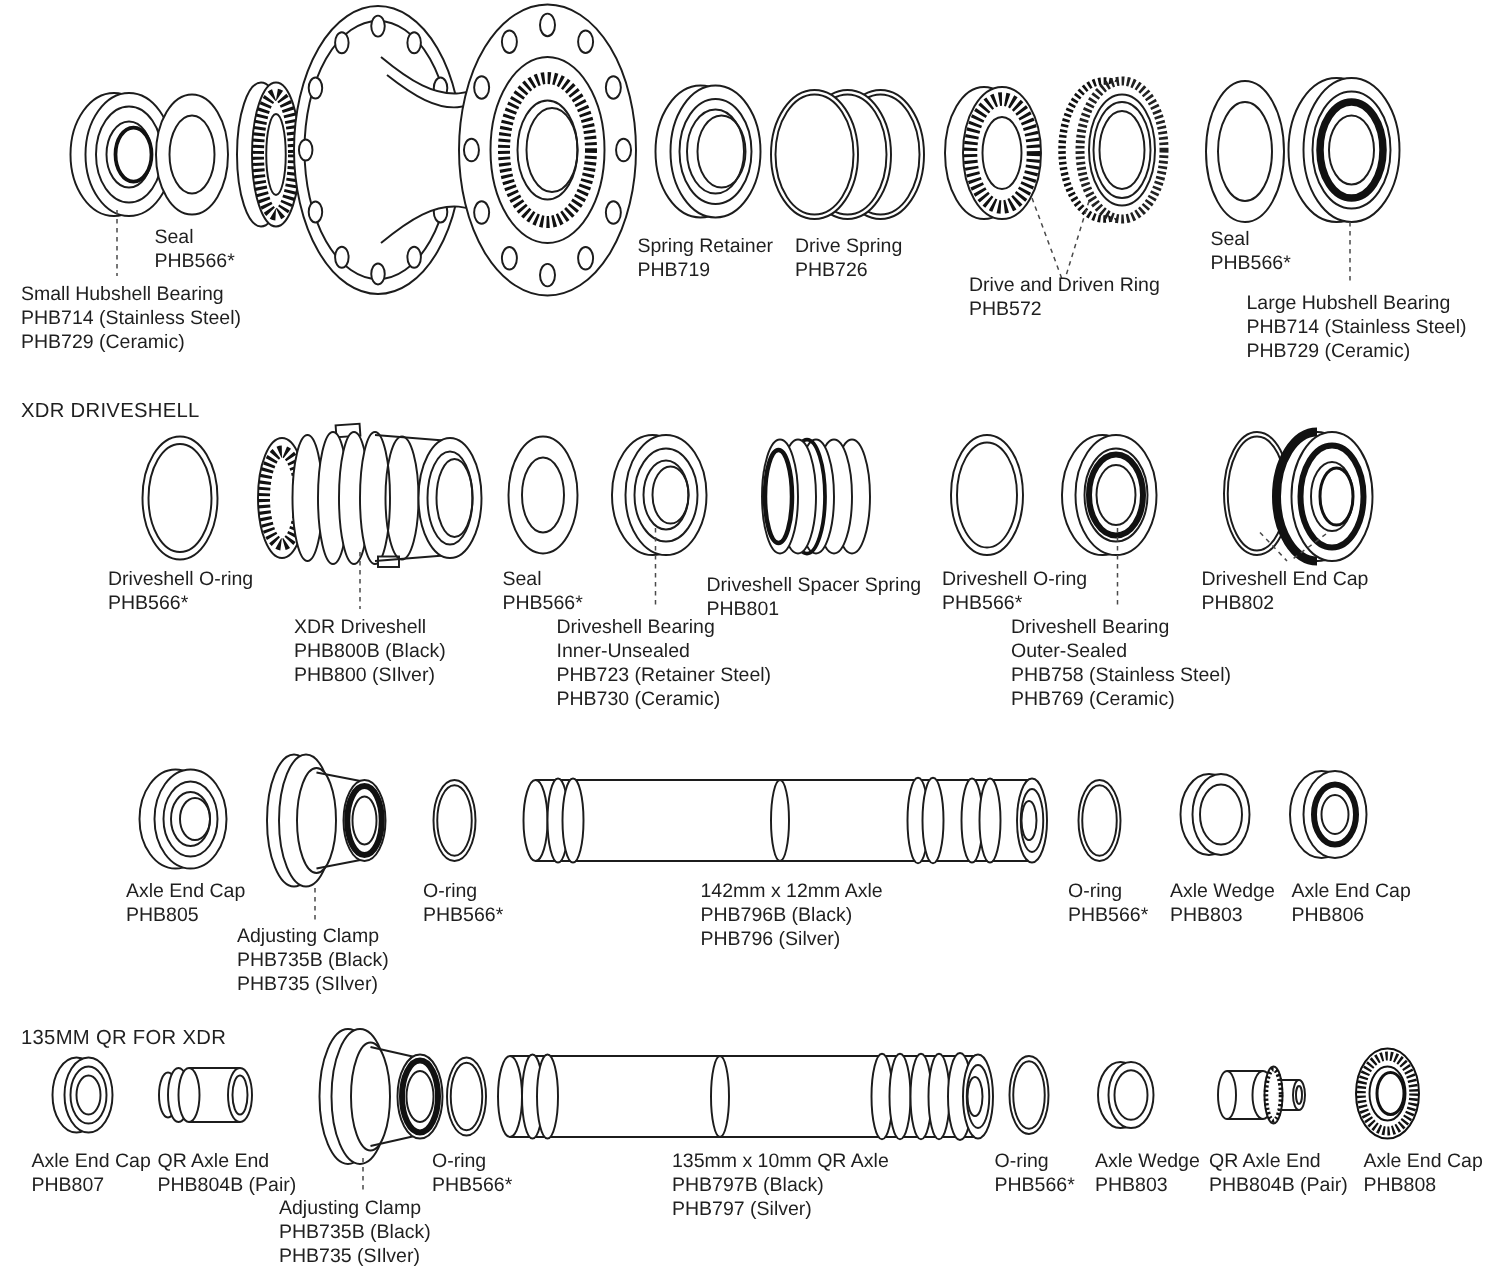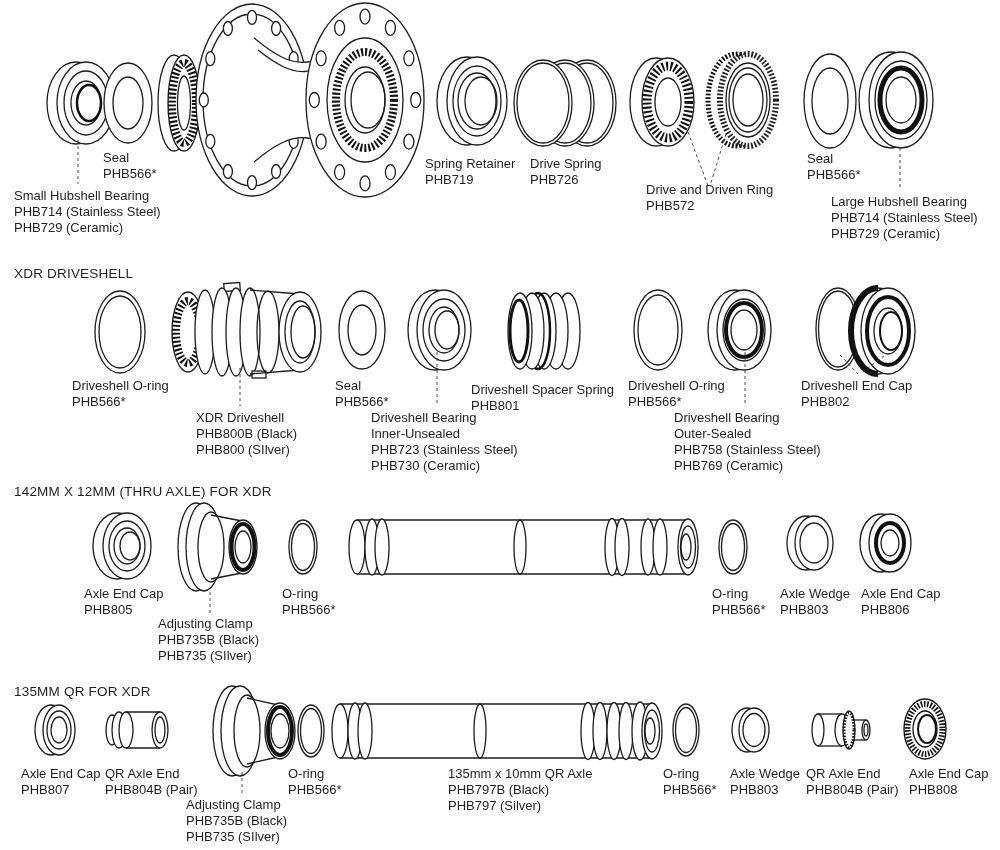--- a/index.html
+++ b/index.html
@@ -342,21 +342,20 @@
     <path class="d" d="M 437 352 L 437 406"></path>
     <path class="d" d="M 745 352 L 745 406"></path>
     <path class="d" d="M 840 355 L 858 374"></path>
     <path class="d" d="M 884 356 L 860 374"></path>
     <path class="d" d="M 210 592 L 210 613"></path>
     <path class="d" d="M 242 772 L 242 794"></path>
   </g>
 </svg>
 
 <div class="hdr" style="left:14px;top:266px">XDR DRIVESHELL</div>
-<div class="hdr" style="left:14px;top:484px">142MM X 12MM (THRU AXLE) FOR XDR</div>
 <div class="hdr" style="left:14px;top:684px">135MM QR FOR XDR</div>
 
 <div class="lbl" style="left:103px;top:150px">
   <div>Seal</div>
   <div>PHB566*</div>
 </div>
 <div class="lbl" style="left:14px;top:188px">
   <div>Small Hubshell Bearing</div>
   <div>PHB714 (Stainless Steel)</div>
   <div>PHB729 (Ceramic)</div>
@@ -392,21 +391,21 @@
   <div>PHB800B (Black)</div>
   <div>PHB800 (SIlver)</div>
 </div>
 <div class="lbl" style="left:335px;top:378px">
   <div>Seal</div>
   <div>PHB566*</div>
 </div>
 <div class="lbl" style="left:371px;top:410px">
   <div>Driveshell Bearing</div>
   <div>Inner-Unsealed</div>
-  <div>PHB723 (Stainless Steel)</div>
+  <div>PHB723 (Retainer Steel)</div>
   <div>PHB730 (Ceramic)</div>
 </div>
 <div class="lbl" style="left:471px;top:382px">
   <div>Driveshell Spacer Spring</div>
   <div>PHB801</div>
 </div>
 <div class="lbl" style="left:628px;top:378px">
   <div>Driveshell O-ring</div>
   <div>PHB566*</div>
 </div>
@@ -427,20 +426,25 @@
 </div>
 <div class="lbl" style="left:158px;top:616px">
   <div>Adjusting Clamp</div>
   <div>PHB735B (Black)</div>
   <div>PHB735 (SIlver)</div>
 </div>
 <div class="lbl" style="left:282px;top:586px">
   <div>O-ring</div>
   <div>PHB566*</div>
 </div>
+<div class="lbl" style="left:467px;top:586px">
+  <div>142mm x 12mm Axle</div>
+  <div>PHB796B (Black)</div>
+  <div>PHB796 (Silver)</div>
+</div>
 <div class="lbl" style="left:712px;top:586px">
   <div>O-ring</div>
   <div>PHB566*</div>
 </div>
 <div class="lbl" style="left:780px;top:586px">
   <div>Axle Wedge</div>
   <div>PHB803</div>
 </div>
 <div class="lbl" style="left:861px;top:586px">
   <div>Axle End Cap</div>

